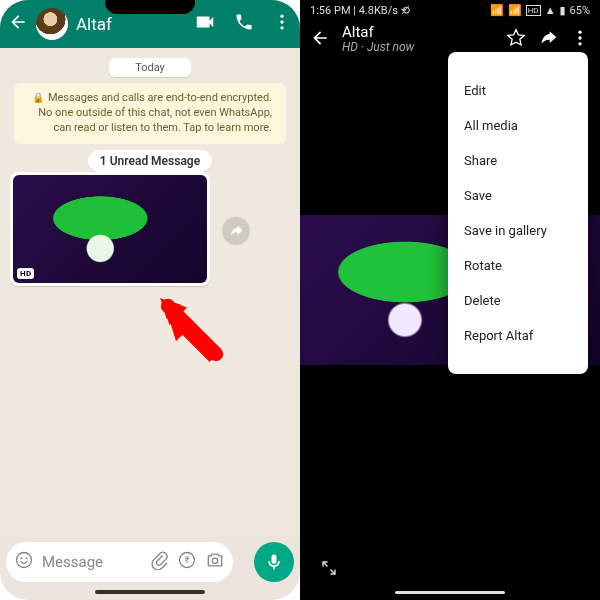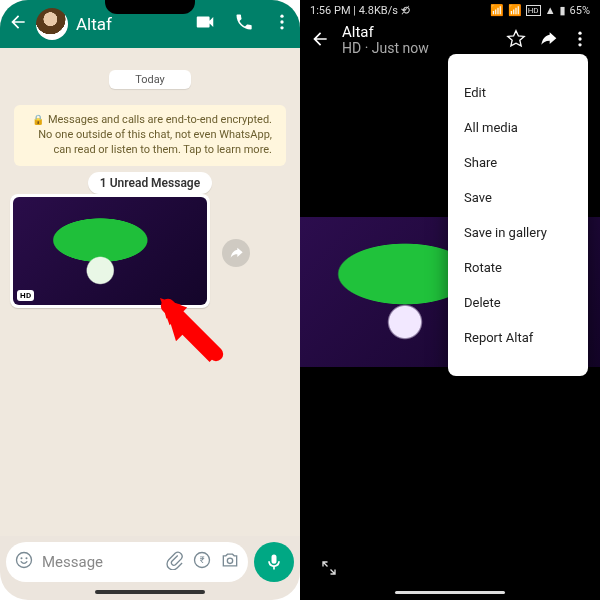--- a/index.html
+++ b/index.html
@@ -16,51 +16,51 @@
   .left .notch { position:absolute; top:0; left:50%; transform:translateX(-50%); width:90px; height:14px; background:#000; border-radius:0 0 12px 12px; z-index:5;}
   .chat-header {
     background: #008069; color: #fff; height: 48px;
     display: flex; align-items: center; padding: 0 8px; gap: 8px;
   }
   .back-arrow svg, .chat-header svg { fill: #fff; }
   .avatar { width: 32px; height: 32px; border-radius: 50%; background: radial-gradient(circle at 45% 35%, #e8c9a8 25%, #5a3a1a 26% 55%, #fff 56%); }
   .chat-name { flex: 1; font-size: 17px; color:#fff; }
   .hdr-icons { display:flex; gap:18px; align-items:center; }
   .chat-body { flex:1; background:#efe8de; padding:6px 10px; position:relative; }
-  .date-pill { margin:16px auto; width:max-content; background:#fff; border-radius:6px; padding:3px 26px; font-size:11px; color:#555; box-shadow:0 1px 1px rgba(0,0,0,.1);}
+  .date-pill { margin:4px auto; width:max-content; background:#fff; border-radius:6px; padding:3px 26px; font-size:11px; color:#555; box-shadow:0 1px 1px rgba(0,0,0,.1);}
   .enc-note { background:#fff6dd; color:#6b5e2e; font-size:11px; text-align:right; padding:8px 14px; border-radius:6px; margin:6px 4px; line-height:1.35;}
   .enc-note .lock { font-size:10px; }
   .unread-pill { margin:0 auto; width:max-content; background:#fff; border-radius:14px; padding:4px 12px; font-size:12px; color:#333; font-weight:600; box-shadow:0 1px 1px rgba(0,0,0,.1);}
   .bubble { width:200px; background:#fff; border-radius:8px; padding:3px; box-shadow:0 1px 1px rgba(0,0,0,.15); position:relative; }
   .img-thumb { width:194px; height:108px; border-radius:6px; background:
     radial-gradient(circle at 45% 68%, #e9f7e6 0 10%, transparent 11%),
     radial-gradient(ellipse 60% 50% at 45% 40%, #1fbf3a 0 40%, transparent 41%),
     linear-gradient(135deg, #2a0d4a 0%, #14052a 100%);
     position:relative;
   }
   .hd-badge { position:absolute; left:4px; bottom:4px; background:#fff; border-radius:3px; font-size:8px; font-weight:700; padding:1px 3px; letter-spacing:.3px;}
   .fwd-btn { position:absolute; right:-40px; top:40%; width:28px; height:28px; border-radius:50%; background:#cfcac2; display:flex; align-items:center; justify-content:center;}
   .fwd-btn svg { fill:#fff; width:16px; height:16px;}
   .red-arrow { position:absolute; left:160px; top:250px; width:80px; height:80px; pointer-events:none;}
   .red-arrow svg { width:80px; height:80px;}
-  .input-bar { display:flex; align-items:center; padding:6px; gap:6px;}
+  .input-bar { display:flex; align-items:center; padding:6px; gap:21px;}
   .input-pill { flex:1; background:#fff; border-radius:24px; height:40px; display:flex; align-items:center; padding:0 8px; gap:8px; color:#888;}
   .input-pill .msg-txt { flex:1; font-size:15px;}
   .mic-btn { width:40px; height:40px; border-radius:50%; background:#00a884; display:flex; align-items:center; justify-content:center;}
   .mic-btn svg{ fill:#fff; width:20px; height:20px;}
   .icon-g { fill:#7a8a94; width:20px; height:20px;}
   .nav-handle { height:4px; width:110px; background:#333; border-radius:2px; margin:2px auto 6px;}
   
   .right { background:#000; color:#fff; display:flex; flex-direction:column; overflow:hidden;}
   .status { display:flex; justify-content:space-between; font-size:11px; padding:4px 10px 2px; color:#ddd;}
   .status .r { display:flex; gap:4px; align-items:center;}
   .viewer-hdr { display:flex; align-items:center; padding:6px 10px; gap:12px;}
   .viewer-hdr .title { flex:1; }
   .viewer-hdr .title .n { font-size:15px; line-height:1;}
-  .viewer-hdr .title .s { font-size:14px; color:#aaa;}
+  .viewer-hdr .title .s { font-size:12px; color:#aaa;font-style:italic;}
   .viewer-hdr svg { fill:#fff; width:20px; height:20px;}
   .viewer-body { flex:1; position:relative;}
   .viewer-img { position:absolute; left:0; right:0; top:155px; height:150px;
     background:
       radial-gradient(circle at 35% 70%, #f2e8ff 0 7%, transparent 8%),
       radial-gradient(ellipse 55% 50% at 35% 38%, #20c23b 0 40%, transparent 41%),
       linear-gradient(135deg, #2c0d4e 0%, #140429 100%);
   }
   .ctx-menu { position:absolute; right:12px; top:-8px; width:140px; background:#fff; color:#222; border-radius:8px; box-shadow:0 4px 20px rgba(0,0,0,.5); padding:21px 0;}
   .ctx-menu .item { padding:10px 16px; font-size:13px;}

